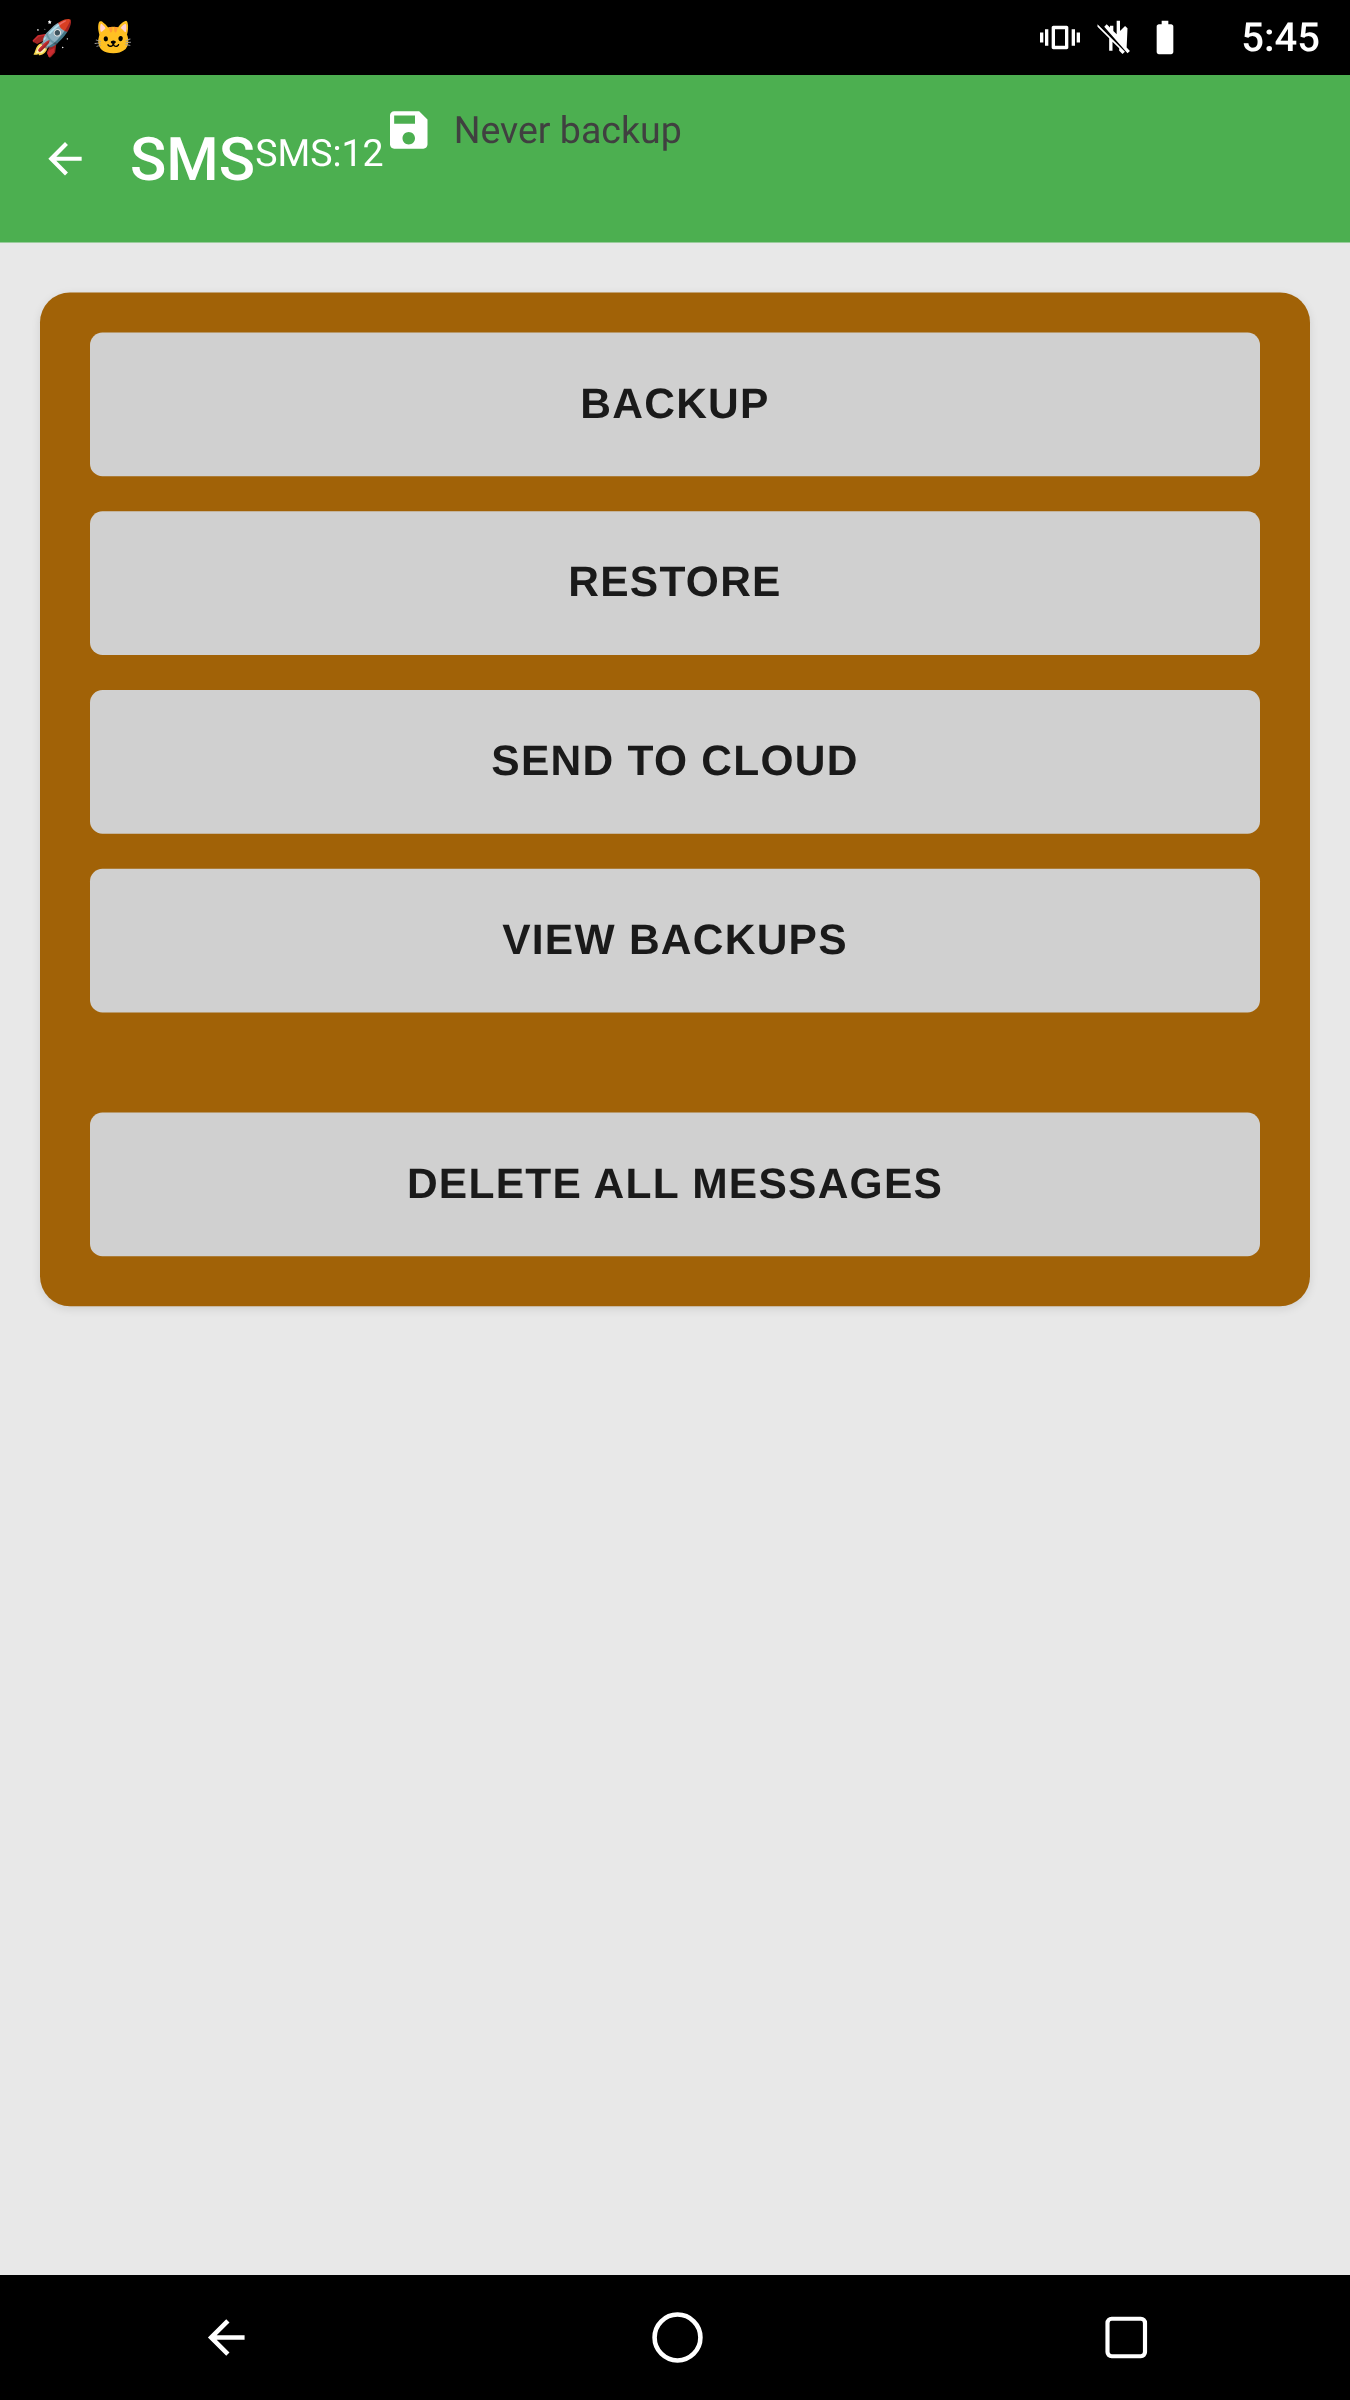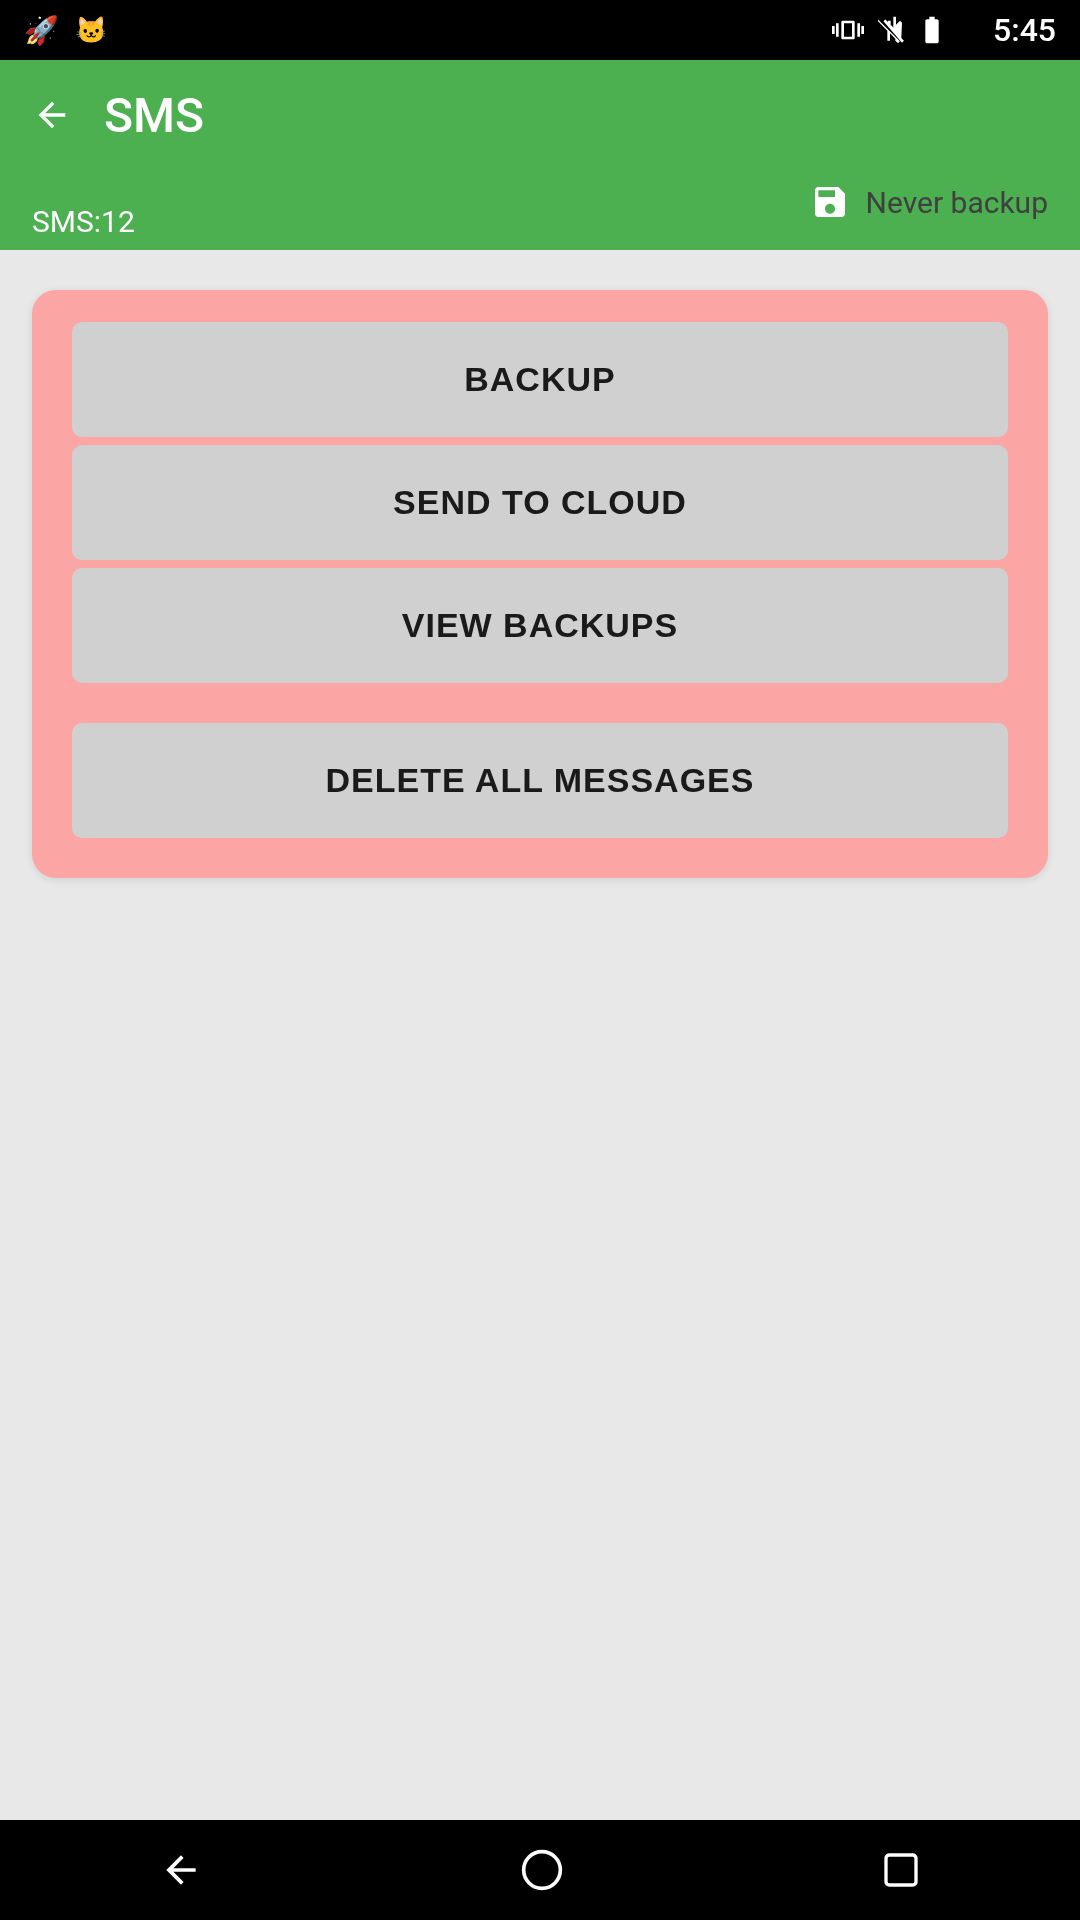--- a/index.html
+++ b/index.html
@@ -56,23 +56,23 @@
     .status-icons-right {
       display: flex;
       align-items: center;
       gap: 10px;
     }
 
     
     .app-bar {
       width: 100%;
       background-color: #4caf50;
-      padding: 0 32px;
-      display: flex;
-      flex-direction: column;
+      padding: 12px 32px;
+      display: flex;
+      flex-direction: row;
     }
 
     .app-bar-top {
       height: 110px;
       display: flex;
       align-items: center;
       gap: 32px;
     }
 
     .back-arrow {
@@ -115,26 +115,26 @@
     
     .main-content {
       flex: 1;
       padding: 40px 32px;
       display: flex;
       flex-direction: column;
     }
 
     
     .card {
-      background-color: #fca5a5;
+      background-color: #a16207;
       border-radius: 24px;
       padding: 32px 40px 40px 40px;
       display: flex;
       flex-direction: column;
-      gap: 8px;
+      gap: 28px;
       box-shadow: 0 2px 8px rgba(0,0,0,0.1);
     }
 
     .action-button {
       width: 100%;
       padding: 38px 20px;
       background-color: #d0d0d0;
       border: none;
       border-radius: 10px;
       font-size: 34px;
@@ -211,20 +211,21 @@
         <path d="M17 3H5c-1.11 0-2 .9-2 2v14c0 1.1.89 2 2 2h14c1.1 0 2-.9 2-2V7l-4-4zm-5 16c-1.66 0-3-1.34-3-3s1.34-3 3-3 3 1.34 3 3-1.34 3-3 3zm3-10H5V5h10v4z"></path>
       </svg>
       <span>Never backup</span>
     </div>
   </div>
 </div>
 
 <div class="main-content">
   <div class="card">
     <button class="action-button">BACKUP</button>
+    <button class="action-button">RESTORE</button>
     <button class="action-button">SEND TO CLOUD</button>
     <button class="action-button">VIEW BACKUPS</button>
     <div class="spacer"></div>
     <button class="action-button">DELETE ALL MESSAGES</button>
   </div>
 </div>
 
 <div class="bottom-nav">
   <button class="nav-icon" style="background:none;border:none;cursor:pointer;">
     <svg width="44" height="44" viewBox="0 0 24 24" fill="white">

